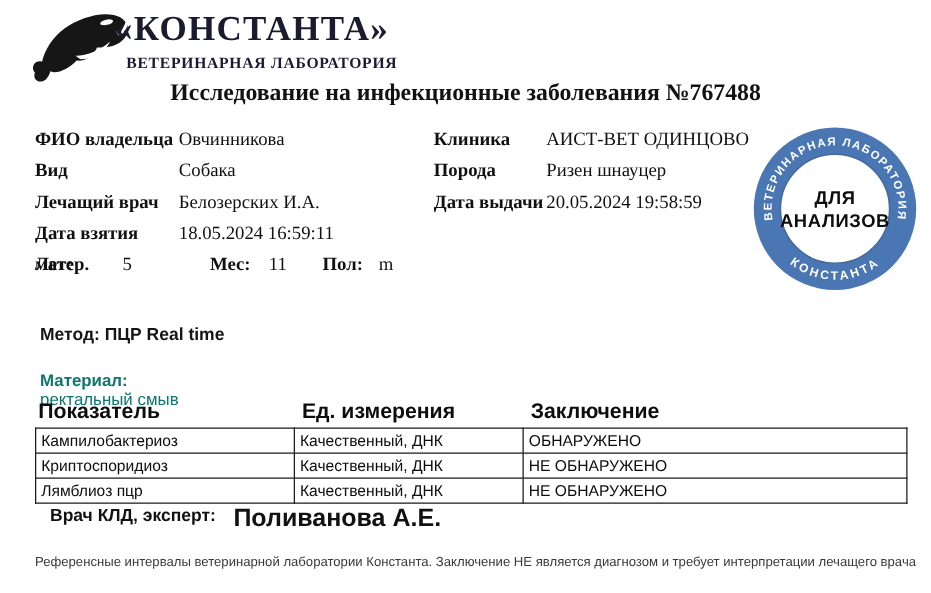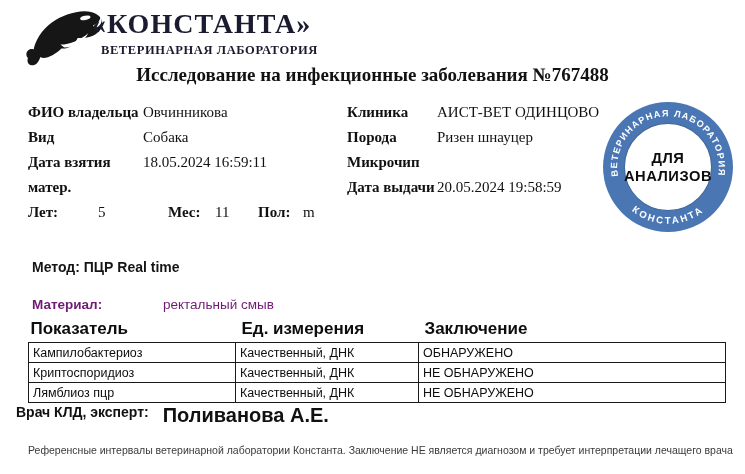--- a/index.html
+++ b/index.html
@@ -45,36 +45,36 @@
   
   .stamp { left:601px; top:100px; width:134px; height:134px; }
   .stamp text { font-family:"Liberation Sans","DejaVu Sans",sans-serif; }
   .ring-text { font-size:9px; font-weight:bold; fill:#ffffff; letter-spacing:1.2px; }
   .ring-text-bottom { font-size:9.5px; font-weight:bold; fill:#ffffff; letter-spacing:2.2px; }
   .stamp-center { font-size:14.5px; font-weight:bold; fill:#0d0d0d; letter-spacing:0.5px; }
 
   
   .sans { font-family:"Liberation Sans","DejaVu Sans",sans-serif; }
   .method { left:32px; top:259px; font-size:14px; font-weight:bold; color:#151515; }
-  .material { left:32px; top:297px; font-size:13.5px; display:flex; color:#701a75; }
+  .material { left:32px; top:297px; font-size:13.5px; display:flex; color:#0f766e;flex-direction:column; }
   .material .mlabel { font-weight:bold; width:131px; }
 
   
   .tbl-wrap { left:28px; top:319px; }
   table { border-collapse:collapse; table-layout:fixed; width:697px;
           font-family:"Liberation Sans","DejaVu Sans",sans-serif; }
   col.c1{width:207px;} col.c2{width:183px;} col.c3{width:307px;}
   th { text-align:left; font-size:17px; font-weight:bold; color:#0d0d0d;
        padding:0 0 3px 2px; border:none; }
   th.pad { padding-left:6px; }
   td { border:1.5px solid #1a1a1a; font-size:12.5px; color:#0d0d0d;
        height:19px; padding:0 4px; white-space:nowrap; }
 
   
-  .doctor { left:16px; top:404px; font-size:14px; font-weight:bold; color:#111; display:flex; }
+  .doctor { left:40px; top:404px; font-size:14px; font-weight:bold; color:#111; display:flex; }
   .doctor .dname { margin-left:14px; font-size:20px; }
   .footnote { left:28px; top:444px; font-size:10.5px; color:#3a3a3a; white-space:nowrap; }
 </style>
 </head>
 <body>
 
 <div class="page">
 
   <svg class="abs logo" viewBox="0 0 92 66">
     <path d="M11,62 C5,66 0,62 2,56 C-2,52 2,45 8,47 C10,38 16,27 27,19 C38,11 56,5 68,8 C77,10 82,17 79,24 C75,33 63,36 54,35 C51,42 44,47 37,46 C30,53 20,58 15,55 C14,58 13,60 11,62 Z" fill="#161616"></path>
@@ -90,20 +90,24 @@
   <div class="abs fields fields-left">
     <div class="frow">
       <span class="flabel">ФИО владельца</span>
       <span class="fvalue">Овчинникова</span>
     </div>
     <div class="frow">
       <span class="flabel">Вид</span>
       <span class="fvalue">Собака</span>
     </div>
     <div class="frow">
+      <span class="flabel">Лечащий врач</span>
+      <span class="fvalue">Белозерских И.А.</span>
+    </div>
+    <div class="frow">
       <span class="flabel">Дата взятия матер.</span>
       <span class="fvalue">18.05.2024 16:59:11</span>
     </div>
   </div>
 
   <div class="abs age-row">
     <span class="al w70">Лет:</span>
     <span class="w70">5</span>
     <span class="al w47">Мес:</span>
     <span class="w43">11</span>
@@ -112,24 +116,20 @@
   </div>
 
   <div class="abs fields fields-right">
     <div class="frow">
       <span class="flabel">Клиника</span>
       <span class="fvalue">АИСТ-ВЕТ ОДИНЦОВО</span>
     </div>
     <div class="frow">
       <span class="flabel">Порода</span>
       <span class="fvalue">Ризен шнауцер</span>
-    </div>
-    <div class="frow">
-      <span class="flabel">Микрочип</span>
-      <span class="fvalue"></span>
     </div>
     <div class="frow">
       <span class="flabel">Дата выдачи</span>
       <span class="fvalue">20.05.2024 19:58:59</span>
     </div>
   </div>
 
   <svg class="abs stamp" viewBox="0 0 132 132">
     <circle cx="66" cy="66" r="64" fill="#4a77b4"></circle>
     <circle cx="66" cy="66" r="43" fill="#ffffff" stroke-width="1.2" stroke="#43699d"></circle>

